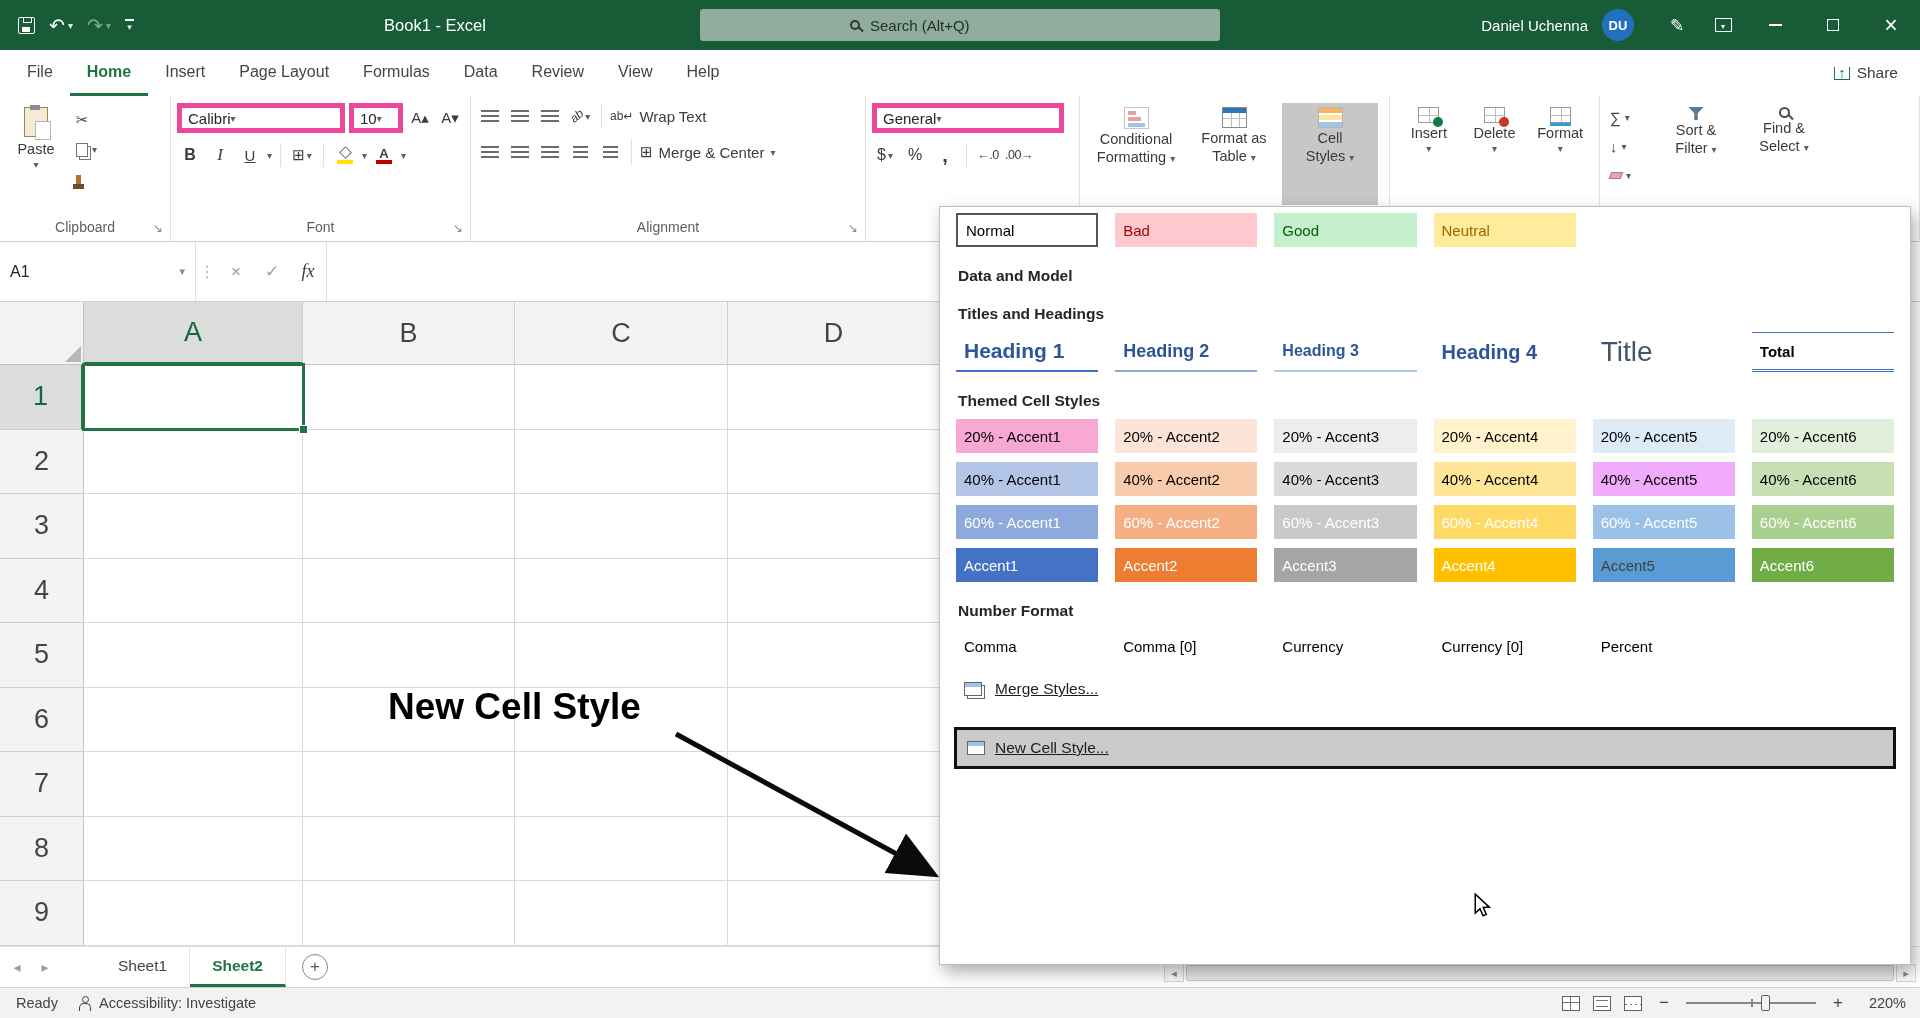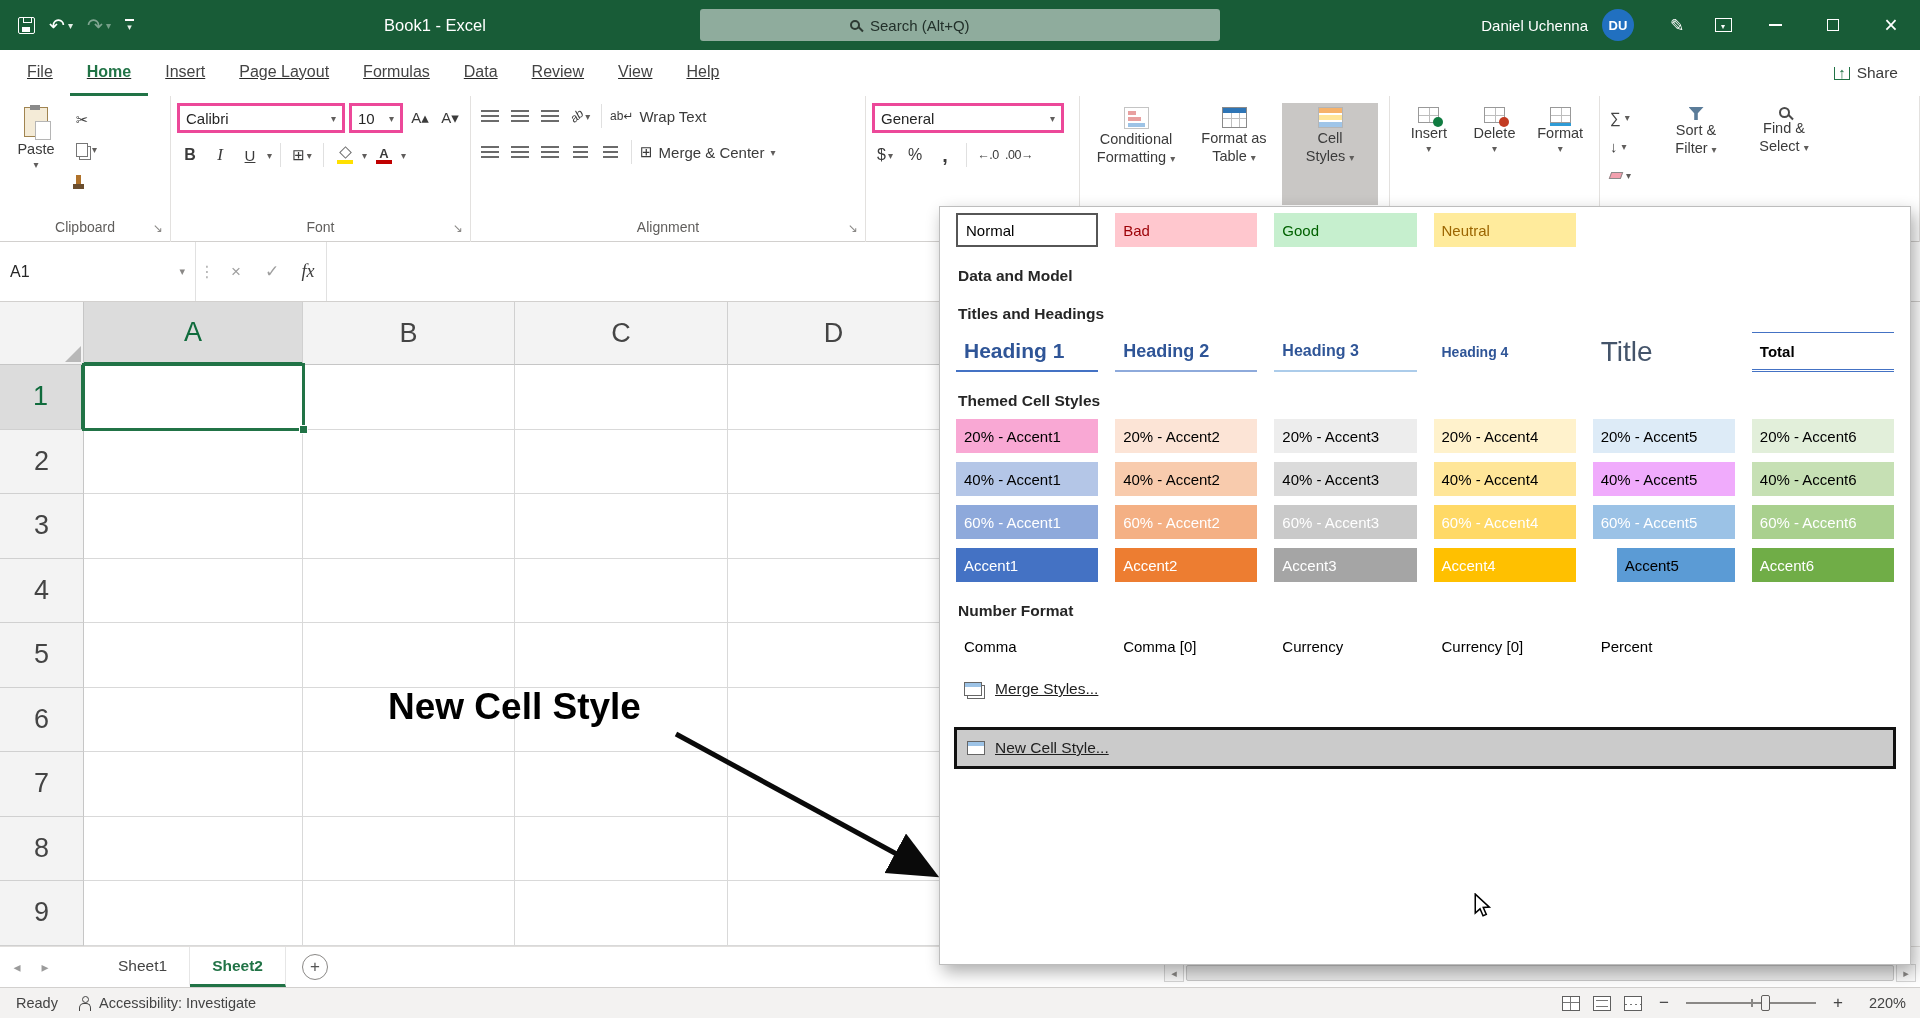--- a/index.html
+++ b/index.html
@@ -30,21 +30,21 @@
   .avatar { width:32px; height:32px; border-radius:50%; background:#2170C0; display:flex; align-items:center; justify-content:center;
     font-size:13px; font-weight:700; margin-right:20px; }
   .tb-icon { width:46px; height:50px; display:flex; align-items:center; justify-content:center; font-size:17px; }
   .i-ribbonopt { width:17px; height:14px; border:1.5px solid #fff; display:flex; align-items:flex-end; justify-content:center; font-size:8px; }
   .winbtn { width:58px; height:50px; display:flex; align-items:center; justify-content:center; }
   .i-min { width:13px; height:2px; background:#fff; }
   .i-max { width:12px; height:12px; border:1.5px solid #fff; }
   .i-close { font-size:23px; font-weight:300; line-height:1; }
 
   
-  .tabsrow { height:46px; background:#fff; display:flex; align-items:stretch; padding-left:10px; position:relative;text-decoration:underline; }
+  .tabsrow { height:46px; background:#fff; display:flex; align-items:stretch; padding-left:10px; position:relative; }
   .rtab { padding:0 17px; display:flex; align-items:center; font-size:16px; color:#444; border-bottom:3px solid transparent; }
   .rtab.active { color:#217346; border-bottom-color:#217346; font-weight:600; }
   .share-btn { position:absolute; right:22px; top:0; height:46px; display:flex; align-items:center; gap:7px; font-size:15.5px; color:#3B3B3B; }
   .i-share { color:#217346; font-size:15px; border:1.5px solid #217346; border-top:none; padding:0 3px 1px; line-height:10px; height:13px; display:flex; align-items:flex-end; }
 
   
   .ribbon { height:146px; background:#fff; border-bottom:1px solid #D2D0CE; display:flex; position:relative; }
   .rgroup { position:relative; height:146px; padding:7px 6px 36px; border-right:1px solid #E3E1DF; }
   .g-label { position:absolute; bottom:7px; left:0; width:100%; text-align:center; font-size:14px; color:#605E5C; }
   .launcher { position:absolute; right:5px; bottom:7px; font-size:12px; color:#8A8886; width:14px; height:14px;
@@ -65,21 +65,21 @@
   .i-paste::before { content:''; position:absolute; top:-3px; left:5px; width:10px; height:5px; background:#8A8A8A; }
   .i-paste::after { content:''; position:absolute; right:-4px; bottom:-4px; width:14px; height:17px; background:#fff; border:1px solid #B5B5B5; }
   .clip-stack { display:flex; flex-direction:column; gap:5px; padding-top:4px; }
   .sm-row { height:25px; display:flex; align-items:center; gap:4px; padding:0 4px; font-size:15px; color:#444; }
   .i-copy { width:12px; height:14px; border:1.3px solid #767676; background:#fff; box-shadow:3px 3px 0 -1px #fff, 3px 3px 0 0 #767676; }
   .i-painter { width:5px; height:9px; background:#B0722A; position:relative; margin-right:6px; }
   .i-painter::after { content:''; position:absolute; top:9px; left:-3px; width:11px; height:5px; background:#6B4E2E; }
 
   .font-row1, .font-row2, .al-row, .num-row { display:flex; align-items:center; gap:4px; }
   .font-row1 { margin-bottom:9px; }
-  .combo { height:30px; border:3px solid #ec4899; background:#fff; display:flex; align-items:center; justify-content:space-between;
+  .combo { height:30px; border:5px solid #ec4899; background:#fff; display:flex; align-items:center; justify-content:flex-start;
     padding:0 6px; font-size:15px; color:#262626; }
   .combo .dd { font-size:10px; color:#605E5C; }
   .combo.family { width:168px; }
   .combo.size { width:54px; }
   .combo.numfmt { width:192px; }
   .sbtn { min-width:26px; height:26px; display:flex; align-items:center; justify-content:center; font-size:15px; color:#3B3B3B; gap:2px; }
   .b-bold { font-weight:800; font-size:16px; }
   .b-italic { font-style:italic; font-family:"Liberation Serif",serif; font-size:17px; }
   .b-under { text-decoration:underline; }
   .colbtn { flex-direction:column; gap:1px; padding-top:2px; }
@@ -194,21 +194,21 @@
   .v-current { border:2px solid #565656; background:#fff; }
   .v-boxed-bold { border:1px solid #7F7F7F; font-weight:700; }
   .v-check { border:4px double #3F3F3F; font-weight:700; }
   .v-italic { font-style:italic; }
   .v-linked { border-bottom:3px double #FA7D00; }
   .v-boxed-light { border:1px solid #B7B7B7; }
   .v-boxed-dark { border:1px solid #3F3F3F; font-weight:700; }
   .v-h1 { font-size:21px; font-weight:700; border-bottom:2px solid #4472C4; }
   .v-h2 { font-size:18px; font-weight:700; border-bottom:2px solid #8EAADB; }
   .v-h3 { font-size:16px; font-weight:700; border-bottom:2px solid #ACCCEA; }
-  .v-h4 { font-size:14px; font-weight:700; }
+  .v-h4 { font-size:20px; font-weight:700; }
   .v-title { font-size:28px; font-weight:400; }
   .v-total { font-weight:700; border-top:1px solid #4472C4; border-bottom:3px double #4472C4; }
   .menu-item { display:flex; align-items:center; gap:10px; padding:0 10px; margin:0 2px; }
   .mi-new { height:42px; background:#CBCBCB; border:3px solid #111; margin-top:20px; }
   .mi-merge { height:36px; margin-top:8px; }
   .mi-label { font-size:15.5px; text-decoration:underline; color:#1E1E1E; }
   .mi-icon { width:18px; height:14px; border:1px solid #666; background:linear-gradient(180deg,#9DC3E6 0 4px,#fff 4px); }
   .mi-icon.merge { box-shadow:3px 3px 0 -1px #fff, 3px 3px 0 0 #666; margin-right:3px; }
 
   
@@ -641,21 +641,21 @@
         <div class="sitem" style="background: rgb(142, 169, 219); color: rgb(255, 255, 255);">60% - Accent1</div>
         <div class="sitem" style="background: rgb(244, 176, 132); color: rgb(255, 255, 255);">60% - Accent2</div>
         <div class="sitem" style="background: rgb(201, 201, 201); color: rgb(255, 255, 255);">60% - Accent3</div>
         <div class="sitem" style="background: rgb(255, 217, 102); color: rgb(255, 255, 255);">60% - Accent4</div>
         <div class="sitem" style="background: rgb(155, 194, 230); color: rgb(255, 255, 255);">60% - Accent5</div>
         <div class="sitem" style="background: rgb(169, 208, 142); color: rgb(255, 255, 255);">60% - Accent6</div>
         <div class="sitem" style="background: rgb(68, 114, 196); color: rgb(255, 255, 255);">Accent1</div>
         <div class="sitem" style="background: rgb(237, 125, 49); color: rgb(255, 255, 255);">Accent2</div>
         <div class="sitem" style="background: rgb(165, 165, 165); color: rgb(255, 255, 255);">Accent3</div>
         <div class="sitem" style="background: rgb(255, 192, 0); color: rgb(255, 255, 255);">Accent4</div>
-        <div class="sitem" style="background: rgb(91, 155, 213); color: #000000; margin-left: 24px;">Accent5</div>
+        <div class="sitem" style="background: rgb(91, 155, 213); color: #404040;">Accent5</div>
         <div class="sitem" style="background: rgb(112, 173, 71); color: rgb(255, 255, 255);">Accent6</div>
       </div>
       <div class="sec-title">Number Format</div>
       <div class="style-grid">
         <div class="sitem">Comma</div>
         <div class="sitem">Comma [0]</div>
         <div class="sitem">Currency</div>
         <div class="sitem">Currency [0]</div>
         <div class="sitem">Percent</div>
       </div>

